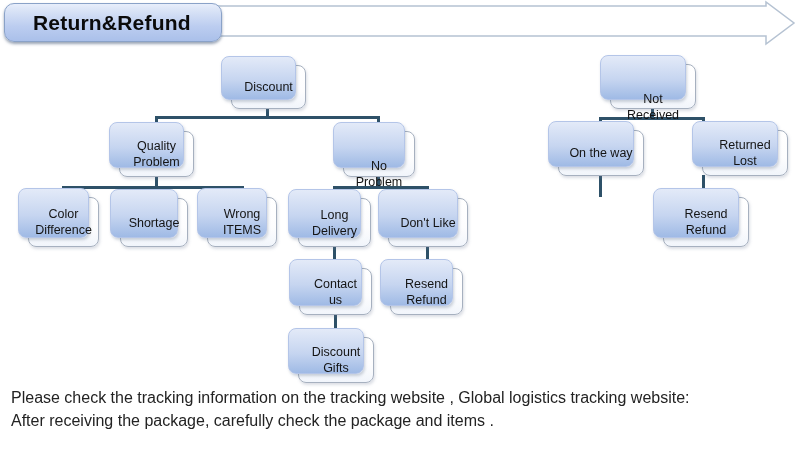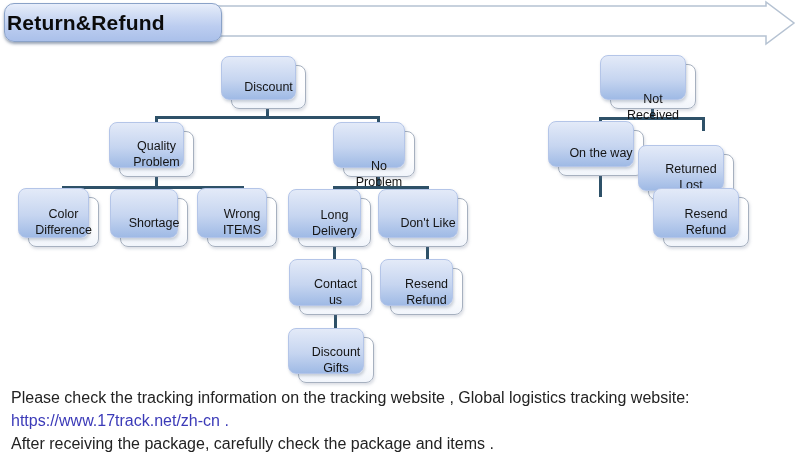--- a/index.html
+++ b/index.html
@@ -20,21 +20,21 @@
   .canvas{position:relative;width:800px;height:457px;background:#ffffff;overflow:hidden;}
 
   
   .banner{
     position:absolute;left:4px;top:3px;width:218px;height:39px;
     border:1.5px solid var(--banner-border);border-radius:10px;
     background:linear-gradient(180deg,#e8eefb 0%,var(--banner-top) 18%,#bccdf0 60%,var(--banner-bottom) 100%);
     box-shadow:0 2px 3px rgba(70,90,120,.55);
     display:flex;align-items:center;z-index:5;
   }
-  .banner-label{font-size:21px;font-weight:600;color:#0b0b0b;padding-left:2px;letter-spacing:.2px;}
+  .banner-label{font-size:21px;font-weight:600;color:#0b0b0b;padding-left:28px;letter-spacing:.2px;}
   .banner-arrow{position:absolute;left:0;top:0;width:800px;height:48px;z-index:1;}
 
   
   .ln{position:absolute;background:var(--connector);z-index:2;}
 
   
   .node{
     position:absolute;z-index:3;
     background:linear-gradient(180deg,#ffffff 0%,#fdfdfe 60%,#f1f5fb 100%);
     border:1.5px solid var(--box-border);border-radius:8px;
@@ -58,21 +58,21 @@
   #n-color_difference{left:28px; top:197px;width:71px;height:50px;}
   #n-shortage        {left:120px;top:198px;width:68px;height:49px;}
   #n-wrong_items     {left:207px;top:197px;width:70px;height:50px;}
   #n-long_delivery   {left:298px;top:198px;width:73px;height:49px;}
   #n-dont_like       {left:388px;top:198px;width:80px;height:49px;}
   #n-contact_us      {left:299px;top:268px;width:73px;height:47px;}
   #n-resend_refund_left {left:390px;top:268px;width:73px;height:47px;}
   #n-discount_gifts  {left:298px;top:337px;width:76px;height:46px;}
   #n-not_received    {left:610px;top:64px; width:86px;height:45px;}
   #n-on_the_way      {left:558px;top:130px;width:86px;height:46px;}
-  #n-returned_lost   {left:648px;top:130px;width:86px;height:46px;margin-top:24px;}
+  #n-returned_lost   {left:702px;top:130px;width:86px;height:46px;}
   #n-pls_be_patient  {left:558px;top:196px;width:86px;height:56px;}
   #n-resend_refund_right{left:663px;top:197px;width:86px;height:50px;}
 
   
   #c-r1-stub {left:266px;top:108px;width:3px;height:11px;}
   #c-r1-h    {left:155px;top:116px;width:225px;height:3px;}
   #c-qp-top  {left:155px;top:116px;width:3px;height:16px;}
   #c-np-top  {left:377px;top:116px;width:3px;height:16px;}
   #c-qp-bot  {left:155px;top:176px;width:3px;height:12px;}
   #c-qp-h    {left:62px; top:186px;width:182px;height:3px;}
@@ -174,17 +174,16 @@
   </div>
   <div class="node" id="n-returned_lost">
     <span>Returned Lost</span>
   </div>
   <div class="node" id="n-resend_refund_right">
     <span>Resend Refund</span>
   </div>
 
   <div class="footer">
     <div><span>Please check the tracking information on the tracking website , Global logistics tracking website:</span></div>
-    <div><span class="link">https://www.17track.net/zh-cn .</span></div>
     <div><span>After receiving the package, carefully check the package and items .</span></div>
   </div>
 
 </div>
 
 </body></html>

